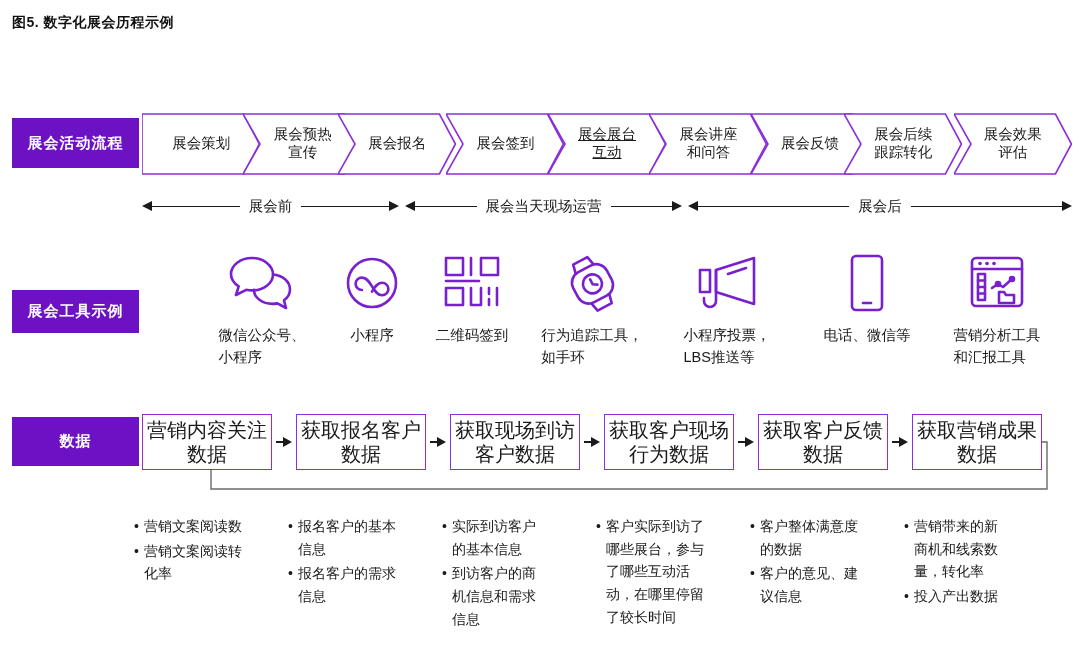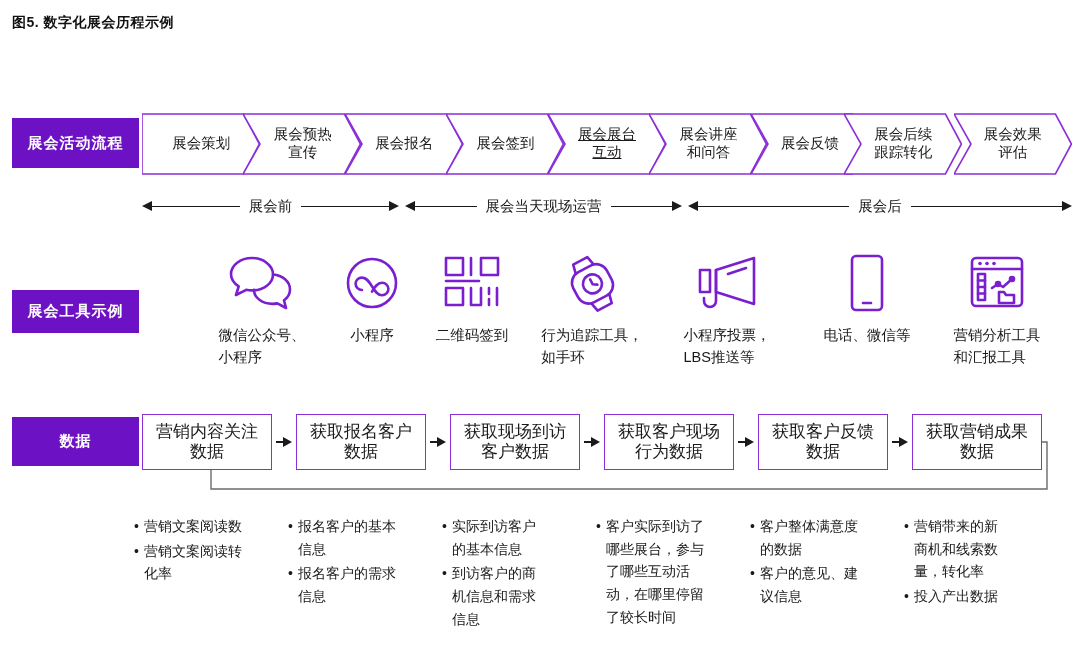--- a/index.html
+++ b/index.html
@@ -55,21 +55,21 @@
     margin-top:10px;font-size:14.5px;line-height:1.55;color:#1a1a1a;
     white-space:pre-line;text-align:left;display:inline-block;
   }
 
   
   #data-row{position:absolute;left:142px;top:414px;width:930px;height:56px;}
   .dbox{
     position:absolute;top:0;height:56px;box-sizing:border-box;
     border:1.6px solid #8c2fd6;background:#fff;
     display:flex;align-items:center;justify-content:center;
-    font-size:17px;line-height:1.2;text-align:center;color:#1a1a1a;
+    font-size:20px;line-height:1.2;text-align:center;color:#1a1a1a;
     white-space:pre-line;
   }
   .darrow{position:absolute;top:22px;height:12px;display:flex;align-items:center;}
   .darrow .ln{height:1.4px;background:#1a1a1a;flex:1 1 auto;}
   .darrow .hd{width:0;height:0;border-top:5px solid transparent;border-bottom:5px solid transparent;border-left:9px solid #1a1a1a;flex:0 0 auto;}
 
   
   #loop{position:absolute;left:142px;top:414px;width:935px;height:82px;}
   #loop svg{display:block;}
 
@@ -102,21 +102,21 @@
     </div>
     <div class="chev" style="left: 101.444px; width: 118.444px;">
       <div class="cv-shape">
         <svg viewBox="0 0 118.44444444444444 62" preserveAspectRatio="none">
          <polygon points="0,1 17,31 0,61 101.44444444444444,61 117.44444444444444,31 101.44444444444444,1" fill="#ffffff" stroke="#8c2fd6" stroke-width="1.6" stroke-linejoin="miter"></polygon>
        </svg>
       </div>
       <div class="cv-txt" style="white-space: pre-line;">展会预热
 宣传</div>
     </div>
-    <div class="chev" style="left: 203px; width: 118.444px;">
+    <div class="chev" style="left: 196px; width: 118.444px;">
       <div class="cv-shape">
         <svg viewBox="0 0 118.44444444444444 62" preserveAspectRatio="none">
          <polygon points="0,1 17,31 0,61 101.44444444444444,61 117.44444444444444,31 101.44444444444444,1" fill="#ffffff" stroke="#8c2fd6" stroke-width="1.6" stroke-linejoin="miter"></polygon>
        </svg>
       </div>
       <div class="cv-txt" style="white-space: pre-line;">展会报名</div>
     </div>
     <div class="chev" style="left: 304.333px; width: 118.444px;">
       <div class="cv-shape">
         <svg viewBox="0 0 118.44444444444444 62" preserveAspectRatio="none">

